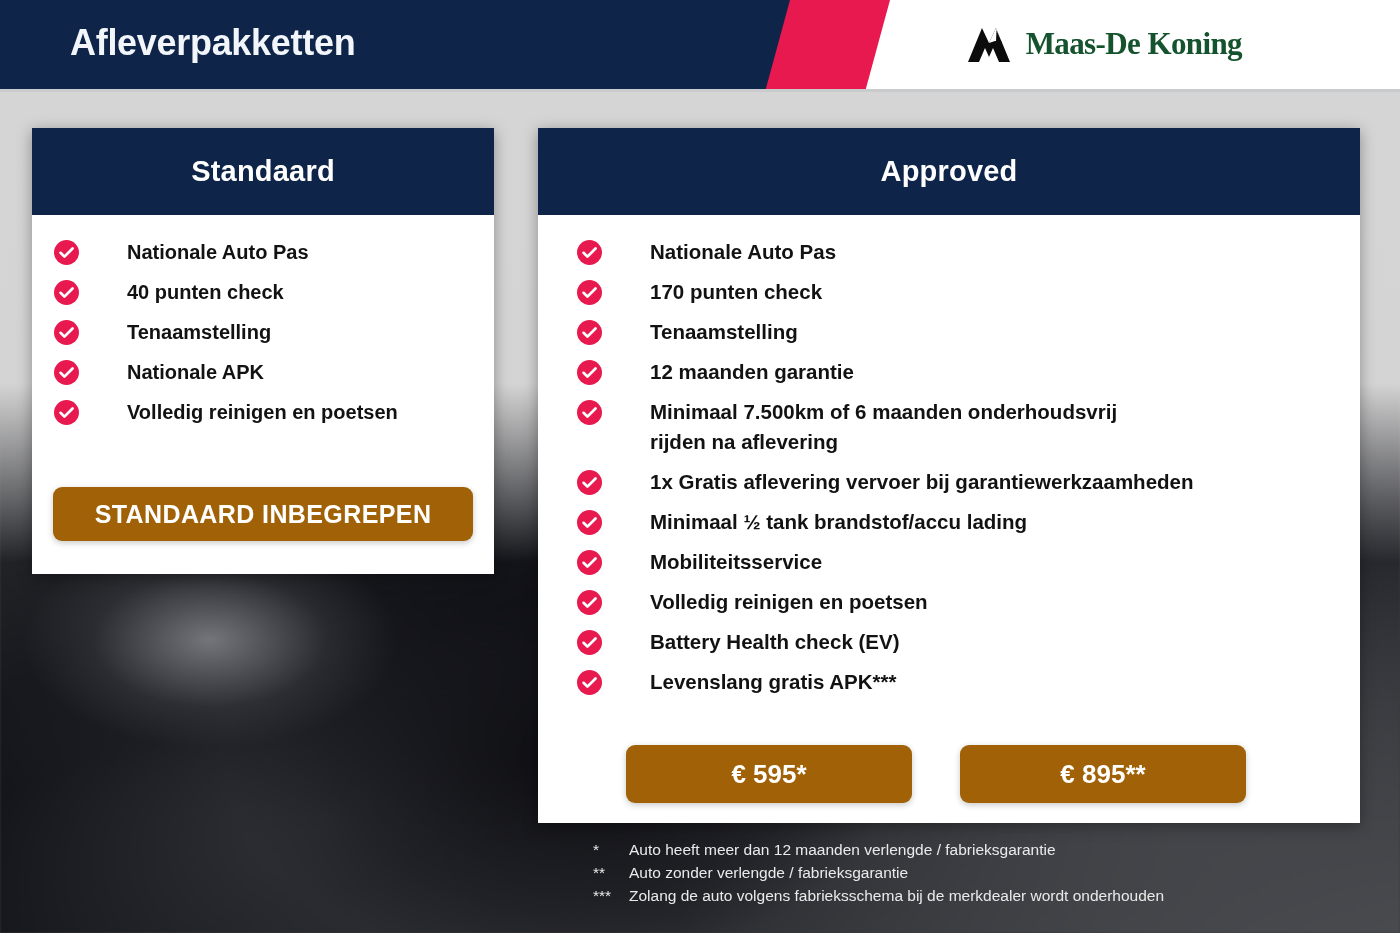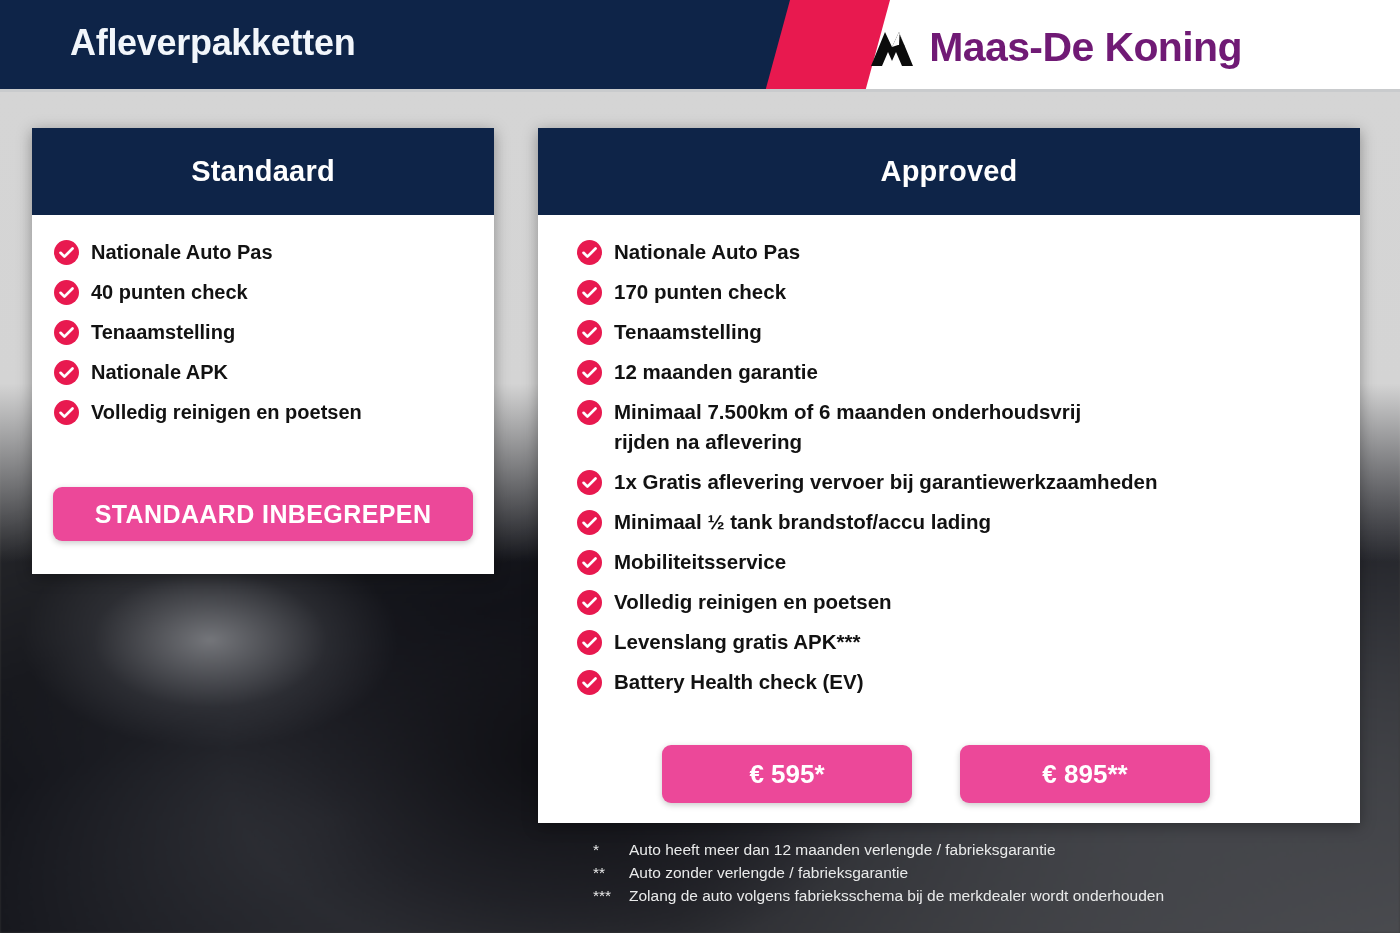--- a/index.html
+++ b/index.html
@@ -45,21 +45,21 @@
     position:absolute; left:70px; top:22px;
     color:#f2f6fb; font-size:36px; font-weight:bold;
     letter-spacing:-0.3px;
   }
   #logo-wrap {
     position:absolute; right:158px; top:24px;
     display:flex; align-items:center; gap:14px;
   }
   #logo-mark { width:46px; height:40px; display:block; }
   #logo-text {
-    color:#701a75; font-size:41px; font-weight:bold; letter-spacing:-0.6px;
+    color:#14532d; font-size:31px; font-weight:bold; letter-spacing:-0.6px;font-family:Liberation Serif, serif;
   }
   #topbar-divider {
     position:absolute; left:0; top:89px; width:1400px; height:3px;
     background:#c9cbcd;
   }
 
   
   .card {
     position:absolute; background:#ffffff;
     box-shadow:0 3px 14px rgba(0,0,0,0.35);
@@ -77,49 +77,50 @@
 
   .card-body { padding:22px 0 0 0; }
 
   
   ul.features { list-style:none; }
   ul.features li {
     display:flex; align-items:flex-start;
     padding:0 12px 0 0;
     color:#121212;
     font-weight:bold;
+    gap:36px;
   }
   #list-standaard li { margin:0 0 10px 22px; font-size:20px; line-height:30px; }
   #list-approved  li { margin:0 0 10px 39px; font-size:20.5px; line-height:30px; }
 
   .check-icon {
     flex:0 0 auto; width:25px; height:25px; margin-right:12px; margin-top:3px;
     display:block;
   }
   .feat-text { display:block; }
   .feat-text .wrap2 { display:block; }
 
   
   .pill {
-    background:#ec4899; color:#ffffff;
+    background:#a16207; color:#ffffff;
     border:none; border-radius:9px;
     font-family:"Liberation Sans", sans-serif;
     font-weight:bold; text-align:center;
     box-shadow:0 2px 6px rgba(0,0,0,0.22);
     cursor:pointer;
   }
   #btn-standaard-included {
     position:absolute; left:53px; top:487px; width:420px; height:54px;
     font-size:25px; letter-spacing:0.4px;
   }
   #price-row {
     position:absolute; left:525px; top:745px; width:822px;
     display:flex; justify-content:center; gap:48px;
   }
-  .price-btn { width:250px; height:58px; font-size:26px; }
+  .price-btn { width:286px; height:58px; font-size:26px; }
 
   
   #footnotes {
     position:absolute; left:593px; top:838px; width:760px;
     color:#e9eaea; font-size:15.5px; line-height:23px;
   }
   #footnotes .fn { display:flex; }
   #footnotes .fn-mark { flex:0 0 36px; }
 </style>
 </head>
@@ -260,28 +261,28 @@
             <circle cx="12" cy="12" r="12" fill="#e8194f"></circle>
             <path d="M6.3 12.3 l3.7 3.7 l7.8 -7.8" stroke="#ffffff" stroke-width="2.6" fill="none" stroke-linecap="round" stroke-linejoin="round"></path>
           </svg>
         <span class="feat-text">Volledig reinigen en poetsen</span>
       </li>
       <li>
         <svg class="check-icon" viewBox="0 0 24 24">
             <circle cx="12" cy="12" r="12" fill="#e8194f"></circle>
             <path d="M6.3 12.3 l3.7 3.7 l7.8 -7.8" stroke="#ffffff" stroke-width="2.6" fill="none" stroke-linecap="round" stroke-linejoin="round"></path>
           </svg>
+        <span class="feat-text">Battery Health check (EV)</span>
+      </li>
+      <li>
+        <svg class="check-icon" viewBox="0 0 24 24">
+            <circle cx="12" cy="12" r="12" fill="#e8194f"></circle>
+            <path d="M6.3 12.3 l3.7 3.7 l7.8 -7.8" stroke="#ffffff" stroke-width="2.6" fill="none" stroke-linecap="round" stroke-linejoin="round"></path>
+          </svg>
         <span class="feat-text">Levenslang gratis APK***</span>
-      </li>
-      <li>
-        <svg class="check-icon" viewBox="0 0 24 24">
-            <circle cx="12" cy="12" r="12" fill="#e8194f"></circle>
-            <path d="M6.3 12.3 l3.7 3.7 l7.8 -7.8" stroke="#ffffff" stroke-width="2.6" fill="none" stroke-linecap="round" stroke-linejoin="round"></path>
-          </svg>
-        <span class="feat-text">Battery Health check (EV)</span>
       </li>
     </ul>
   </div>
 </div>
 
 <div id="price-row">
   <button class="pill price-btn">€ 595*</button>
   <button class="pill price-btn">€ 895**</button>
 </div>
 

